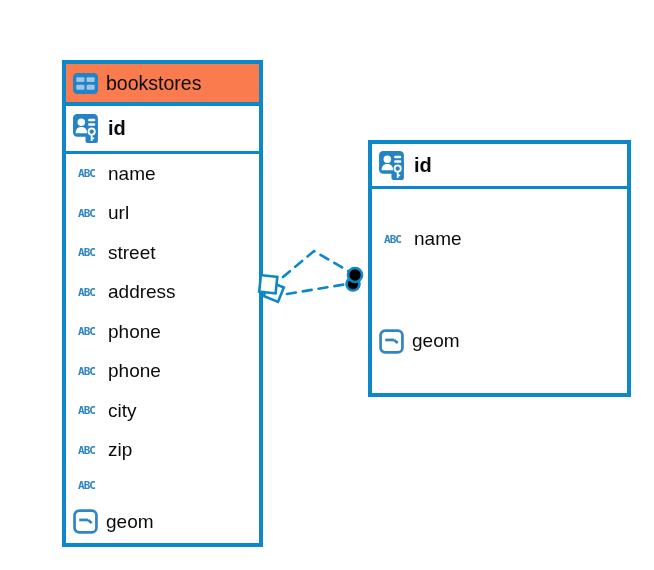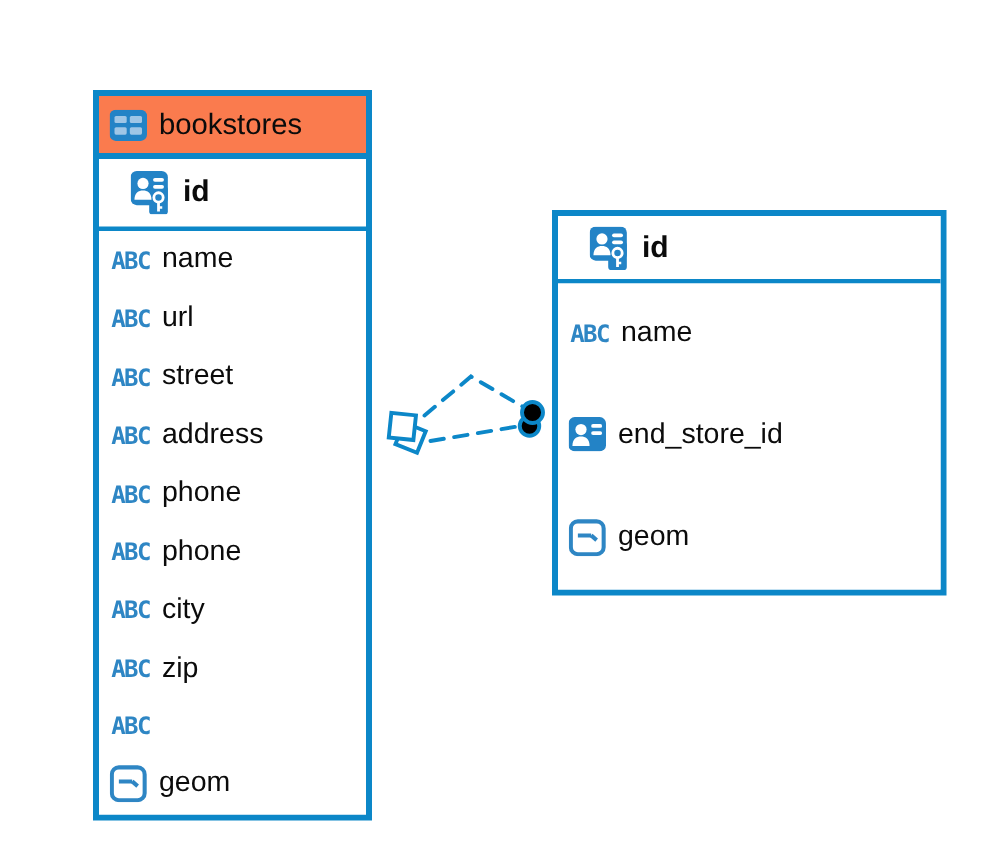--- a/index.html
+++ b/index.html
@@ -19,21 +19,21 @@
   }
   .er-table {
     position: absolute;
     box-sizing: border-box;
     border: 4px solid #0c87c8;
     background: #ffffff;
     display: flex;
     flex-direction: column;
     z-index: 2;
   }
-  .er-table.bookstores  { left: 62px;  top: 60px;  width: 186px; height: 487px; }
+  .er-table.bookstores  { left: 62px;  top: 60px;  width: 201px; height: 487px; }
   .er-table.routes      { left: 368px; top: 140px; width: 263px; height: 257px; }
 
   .tbl-header {
     box-sizing: border-box;
     height: 42px;
     flex: 0 0 42px;
     border-bottom: 4px solid #0c87c8;
     display: flex;
     align-items: center;
     gap: 8px;
@@ -46,21 +46,21 @@
   .tbl-header.orange { background: #fa7b4e; }
   .tbl-header.gray   { background: #e4e4e3; }
 
   .id-row {
     box-sizing: border-box;
     flex: 0 0 48px;
     border-bottom: 3px solid #0c87c8;
     display: flex;
     align-items: center;
     gap: 8px;
-    padding-left: 21px;
+    padding-left: 7px;
     font-size: 20px;
     font-weight: bold;
     color: #0b0b0b;
     background: #ffffff;
   }
   .er-table.routes .id-row { flex: 0 0 45px; }
 
   .rows {
     flex: 1 1 auto;
     display: flex;
@@ -75,25 +75,25 @@
     padding-left: 7px;
     font-size: 19px;
     color: #0b0b0b;
     white-space: nowrap;
     overflow: hidden;
   }
   .abc {
     flex: 0 0 auto;
     width: 27px;
     font-family: "DejaVu Sans Mono", monospace;
-    font-size: 16px;
+    font-size: 11px;
     font-weight: bold;
     letter-spacing: -1px;
     color: #2e86c4;
-    text-align: right;
+    text-align: center;
   }
   .icon-svg { flex: 0 0 auto; display: block; }
   .connector-layer {
     position: absolute;
     left: 0; top: 0;
     width: 654px; height: 570px;
     z-index: 5;
     pointer-events: none;
   }
   .defs-holder { position: absolute; width: 0; height: 0; overflow: hidden; }
@@ -202,26 +202,20 @@
           <use href="#sym-idkey"></use>
         </svg>
       <span>id</span>
     </div>
     <div class="rows">
       <div class="col-row">
         <span class="abc">ABC</span>
         <span>name</span>
       </div>
       <div class="col-row">
-        <svg class="icon-svg" width="25" height="23">
-            <use href="#sym-person"></use>
-          </svg>
-        <span>end_store_id</span>
-      </div>
-      <div class="col-row">
         <svg class="icon-svg" width="25" height="25">
             <use href="#sym-geom"></use>
           </svg>
         <span>geom</span>
       </div>
     </div>
   </div>
 
   <svg class="connector-layer" viewBox="0 0 654 570">
 

